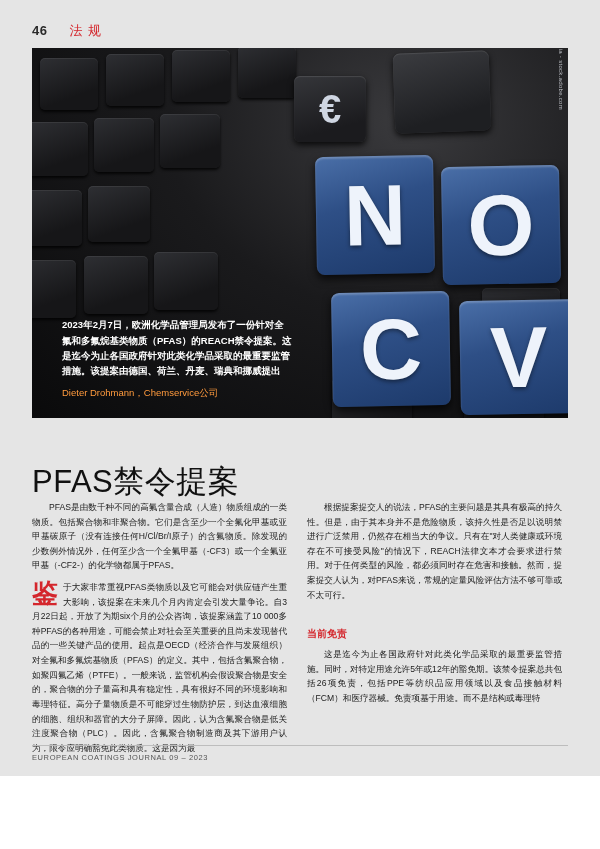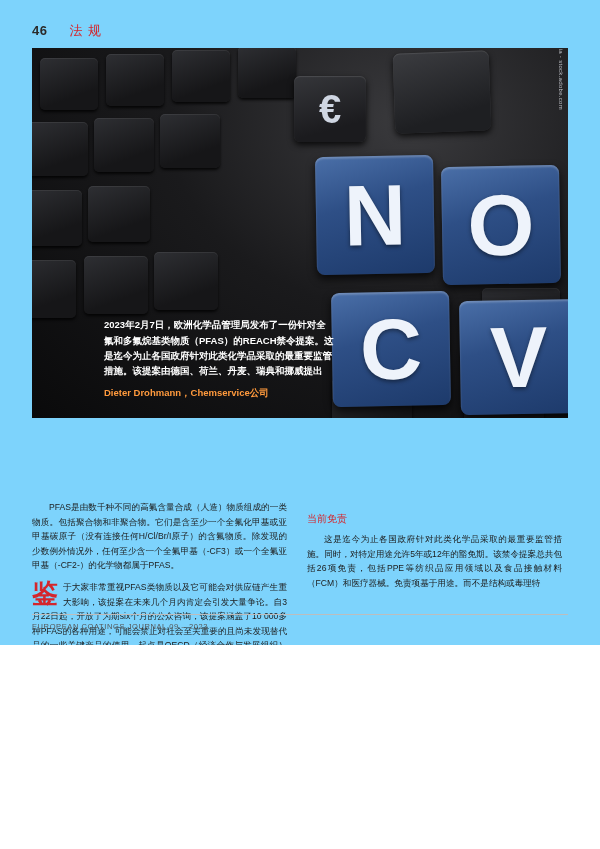--- a/index.html
+++ b/index.html
@@ -4,22 +4,22 @@
 <style>
   * { box-sizing: border-box; }
   html, body {
     margin: 0; padding: 0;
     width: 600px; height: 849px;
     background: #ffffff;
     font-family: "Liberation Sans", sans-serif;
   }
   .page {
     position: relative;
-    width: 600px; height: 645px;
-    background: #7dd3fc;
+    width: 600px; height: 776px;
+    background: #e5e5e5;
     overflow: hidden;
   }
 
   
   .page-header {
     position: absolute;
     top: 22px; left: 32px;
     display: flex;
     align-items: baseline;
     gap: 22px;
@@ -110,25 +110,24 @@
   
   .caption {
     position: absolute;
     left: 30px;
     bottom: 18px;
     width: 230px;
     font-size: 9.5px;
     line-height: 1.62;
     color: #ffffff;
     font-weight: bold;
-    margin-left: 42px;
   }
   .caption .byline {
     color: #ff9a3d;
-    font-weight: bold;
+    font-weight: normal;
     display: block;
     margin-top: 6px;
   }
 
   
   .headline {
     position: absolute;
     top: 440px; left: 32px;
     font-size: 31px;
     color: #111111;
@@ -160,23 +159,23 @@
   .dropcap {
     float: left;
     font-size: 26px;
     line-height: 0.95;
     color: #d4262c;
     font-weight: bold;
     margin: 1px 5px 0 0;
   }
   .subhead {
     color: #d4262c;
-    font-weight: normal;
+    font-weight: bold;
     font-size: 10px;
-    margin: 10px 0 5px 0;
+    margin: 23px 0 5px 0;
   }
 
   
   .footer-rule {
     position: absolute;
     left: 32px; bottom: 30px;
     width: 536px; height: 1px;
     background: #bdbdbd;
   }
   .footer {
@@ -240,32 +239,34 @@
     </div>
 
     <div class="photo-credit">© Fotolia - stock.adobe.com</div>
 
     <div class="caption">
       <span>2023年2月7日，欧洲化学品管理局发布了一份针对全氟和多氟烷基类物质（PFAS）的REACH禁令提案。这是迄今为止各国政府针对此类化学品采取的最重要监管措施。该提案由德国、荷兰、丹麦、瑞典和挪威提出</span>
       <span class="byline">Dieter Drohmann，Chemservice公司</span>
     </div>
   </div>
 
+  <h1 class="headline">PFAS禁令提案</h1>
 
   <div class="cols">
 
     <div class="col">
       <p class="indent">PFAS是由数千种不同的高氟含量合成（人造）物质组成的一类物质。包括聚合物和非聚合物。它们是含至少一个全氟化甲基或亚甲基碳原子（没有连接任何H/Cl/Br/I原子）的含氟物质。除发现的少数例外情况外，任何至少含一个全氟甲基（-CF3）或一个全氟亚甲基（-CF2-）的化学物都属于PFAS。</p>
       <p class="dropcap-para">
         <span class="dropcap">鉴</span>
         <span>于大家非常重视PFAS类物质以及它可能会对供应链产生重大影响，该提案在未来几个月内肯定会引发大量争论。自3月22日起，开放了为期six个月的公众咨询，该提案涵盖了10 000多种PFAS的各种用途，可能会禁止对社会至关重要的且尚未发现替代品的一些关键产品的使用。起点是OECD（经济合作与发展组织）对全氟和多氟烷基物质（PFAS）的定义。其中，包括含氟聚合物，如聚四氟乙烯（PTFE）。一般来说，监管机构会假设聚合物是安全的，聚合物的分子量高和具有稳定性，具有很好不同的环境影响和毒理特征。高分子量物质是不可能穿过生物防护层，到达血液细胞的细胞、组织和器官的大分子屏障。因此，认为含氟聚合物是低关注度聚合物（PLC）。因此，含氟聚合物制造商及其下游用户认为，限令应明确豁免此类物质。这是因为最</span>
       </p>
     </div>
 
     <div class="col">
+      <p class="indent">根据提案提交人的说法，PFAS的主要问题是其具有极高的持久性。但是，由于其本身并不是危险物质，该持久性是否足以说明禁进行广泛禁用，仍然存在相当大的争议。只有在"对人类健康或环境存在不可接受风险"的情况下，REACH法律文本才会要求进行禁用。对于任何类型的风险，都必须同时存在危害和接触。然而，提案提交人认为，对PFAS来说，常规的定量风险评估方法不够可靠或不太可行。</p>
       <div class="subhead">当前免责</div>
       <p class="indent">这是迄今为止各国政府针对此类化学品采取的最重要监管措施。同时，对特定用途允许5年或12年的豁免期。该禁令提案总共包括26项免责，包括PPE等纺织品应用领域以及食品接触材料（FCM）和医疗器械。免责项基于用途。而不是结构或毒理特</p>
     </div>
 
   </div>
 
   <div class="footer-rule"></div>
   <div class="footer">EUROPEAN COATINGS JOURNAL 09 – 2023</div>
 
 </div>

